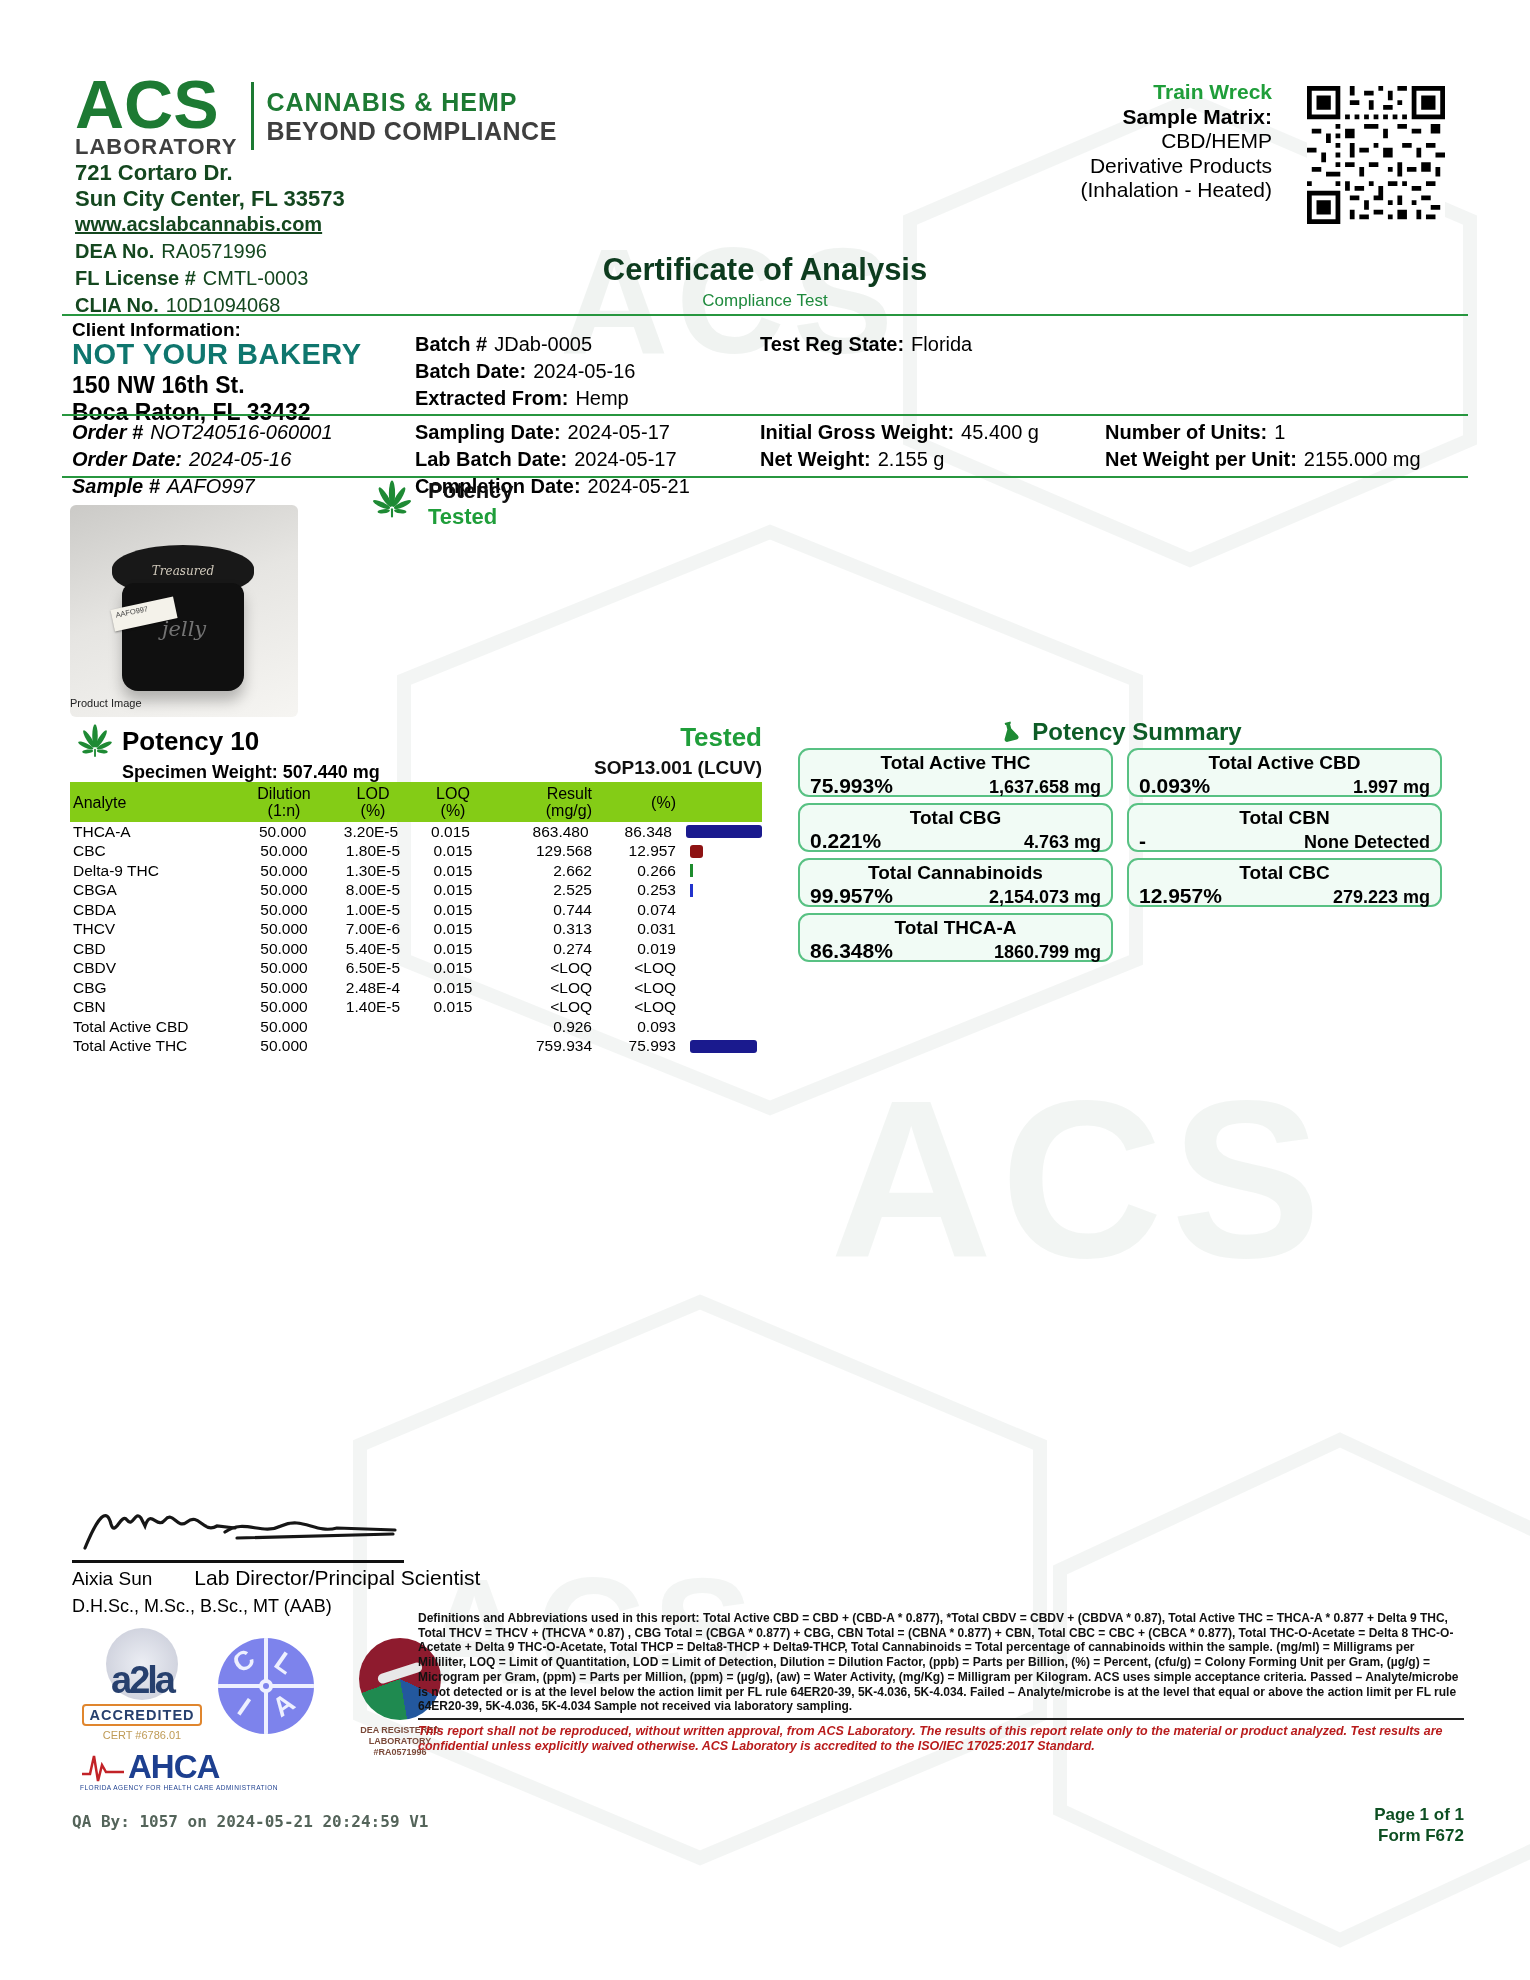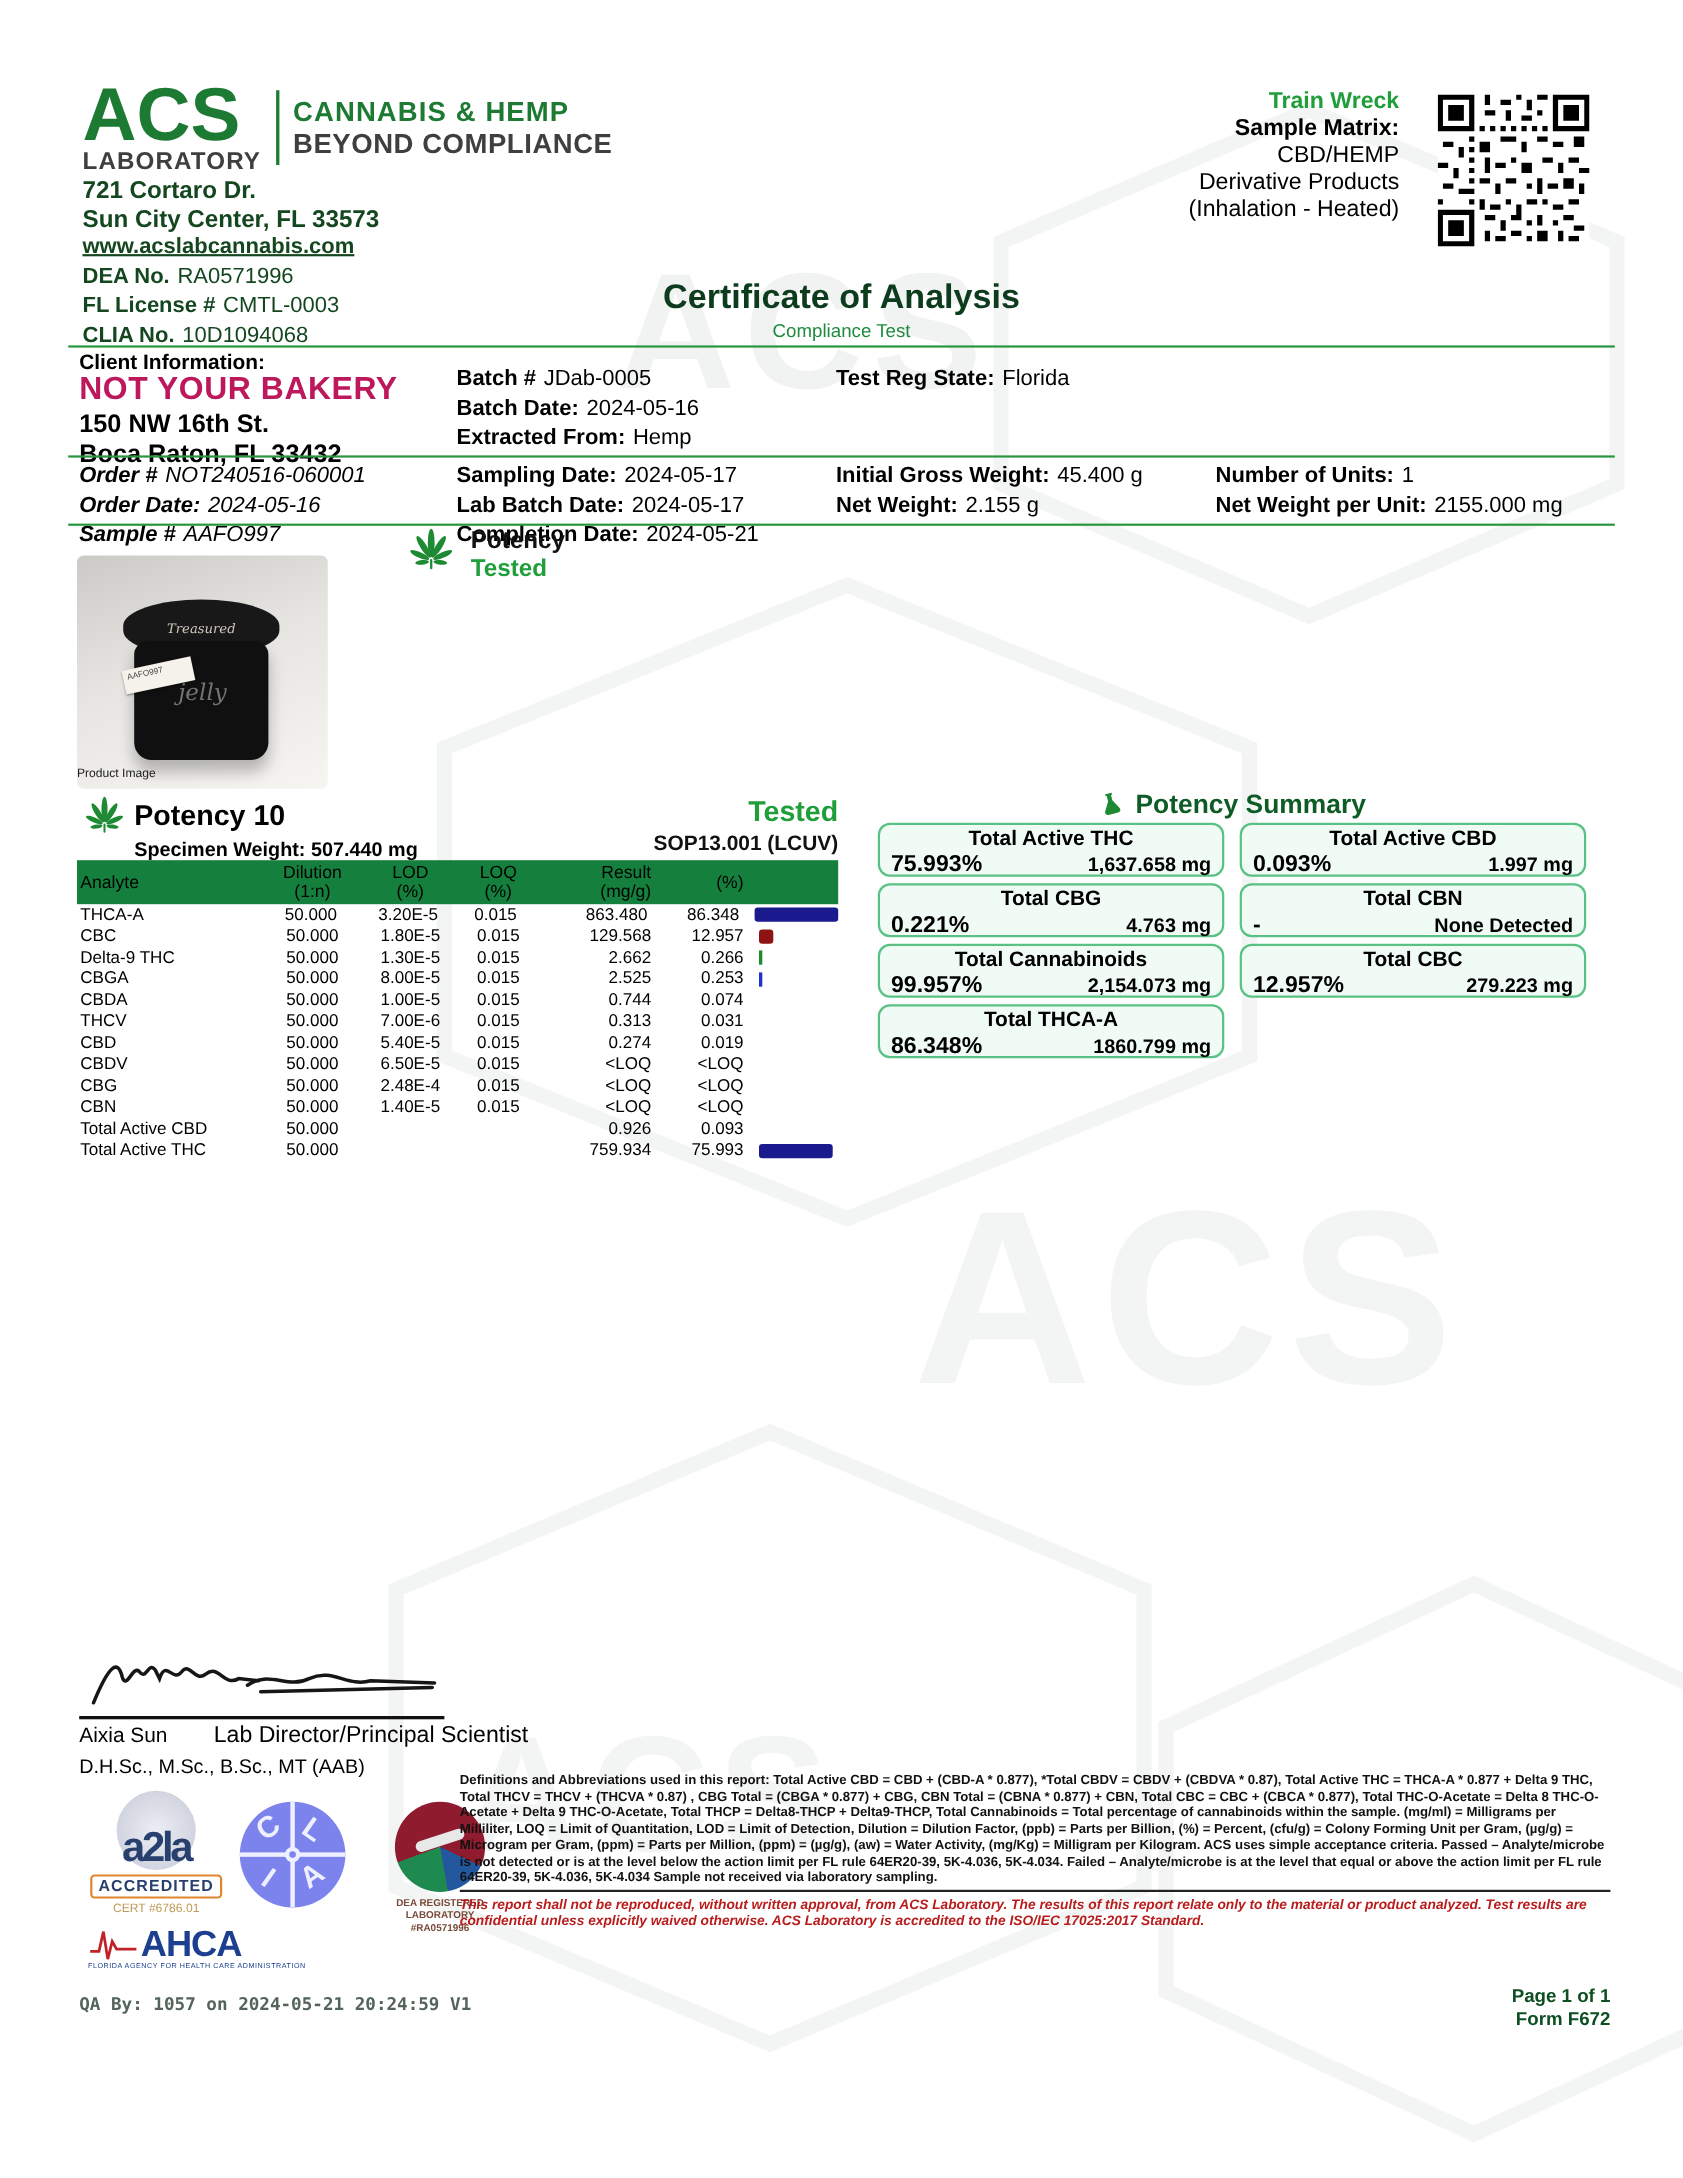--- a/index.html
+++ b/index.html
@@ -34,21 +34,21 @@
   .strain-name { color:#1f9e3a; font-weight:700; }
   .matrix-label { font-weight:700; color:#000; }
   .qr { position:absolute; right:85px; top:86px; width:138px; height:138px; }
   
   .coa-title { position:absolute; left:0; right:0; top:252px; text-align:center; font-size:31px; font-weight:800; color:#0d3b1e; }
   .coa-sub { position:absolute; left:0; right:0; top:291px; text-align:center; font-size:17px; font-weight:400; color:#1f8a3d; }
   .hr { position:absolute; left:62px; right:62px; border-top:2.5px solid #27963f; }
   #hr1 { top:314px; } #hr2 { top:414px; } #hr3 { top:476px; }
   
   .client-heading { position:absolute; left:72px; top:319px; font-size:19px; font-weight:800; }
-  .client-name { position:absolute; left:72px; top:338px; font-size:29px; font-weight:800; color:#be185d; letter-spacing:0.5px; }
+  .client-name { position:absolute; left:72px; top:338px; font-size:29px; font-weight:800; color:#0f766e; letter-spacing:0.5px; }
   .client-addr1 { position:absolute; left:72px; top:372px; font-size:23px; font-weight:800; }
   .client-addr2 { position:absolute; left:72px; top:399px; font-size:23px; font-weight:800; }
   .pair { white-space:nowrap; }
   .pair b { font-weight:800; }
   .pair span { font-weight:400; margin-left:7px; }
   .fields { font-size:20px; line-height:27px; }
   #batch-fields { position:absolute; left:415px; top:331px; }
   #state-fields { position:absolute; left:760px; top:331px; }
   #order-col1 { position:absolute; left:72px;  top:419px;font-style:italic; }
   #order-col2 { position:absolute; left:415px; top:419px; }
@@ -71,21 +71,21 @@
   .jar-sticker { position:absolute; left:-10px; top:20px; width:64px; height:22px; background:#f4f2ea; transform:rotate(-12deg);
     font-size:7.5px; color:#444; padding:3px 4px; line-height:8px; box-shadow:0 1px 2px rgba(0,0,0,0.4); }
   .photo-caption { position:absolute; left:70px; top:697px; font-size:11px; color:#222; }
   
   .pot-leaf { position:absolute; left:72px; top:722px; width:46px; height:46px; }
   .pot-title { position:absolute; left:122px; top:726px; font-size:26px; font-weight:800; }
   .pot-spec  { position:absolute; left:122px; top:762px; font-size:18px; font-weight:800; }
   .pot-tested{ position:absolute; left:70px; width:692px; top:722px; text-align:right; font-size:26px; font-weight:800; color:#1f9e3a; }
   .pot-method{ position:absolute; left:70px; width:692px; top:757px; text-align:right; font-size:19px; font-weight:800; color:#111; }
   .ptable { position:absolute; left:70px; top:782px; width:692px; font-size:15.5px; }
-  .thead { display:flex; background:#15803d; height:40px; align-items:center; font-size:16px; line-height:17px; }
+  .thead { display:flex; background:#84cc16; height:40px; align-items:center; font-size:16px; line-height:17px; }
   .hc { display:flex; flex-direction:column; justify-content:center; }
   .c0 { width:168px; text-align:left; padding-left:3px; }
   .c1 { width:92px;  text-align:center; }
   .c2 { width:86px;  text-align:center; }
   .c3 { width:74px;  text-align:center; }
   .c4 { width:102px; text-align:right; }
   .c5 { width:84px;  text-align:right; }
   .cbar { flex:1; display:flex; align-items:center; padding-left:14px; }
   .trow { display:flex; height:19.5px; align-items:center; }
   .bar { height:13px; border-radius:3px; }

